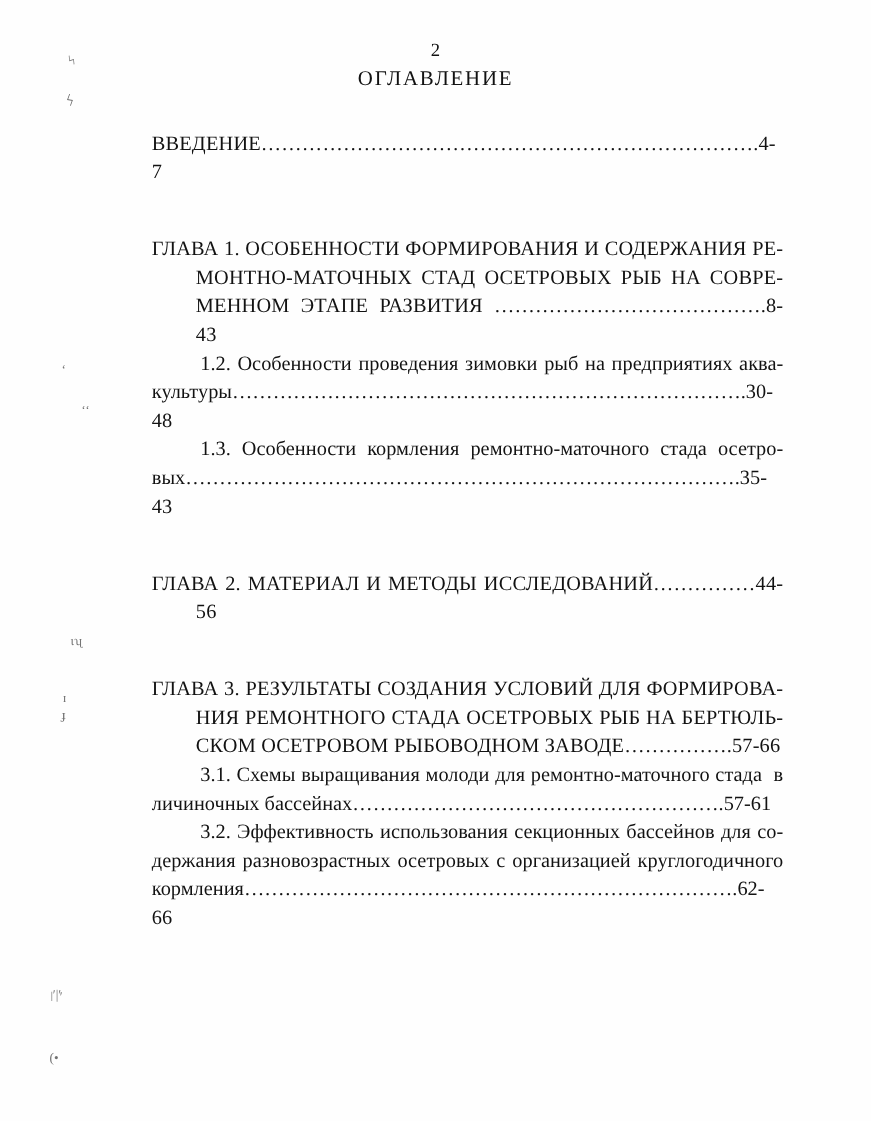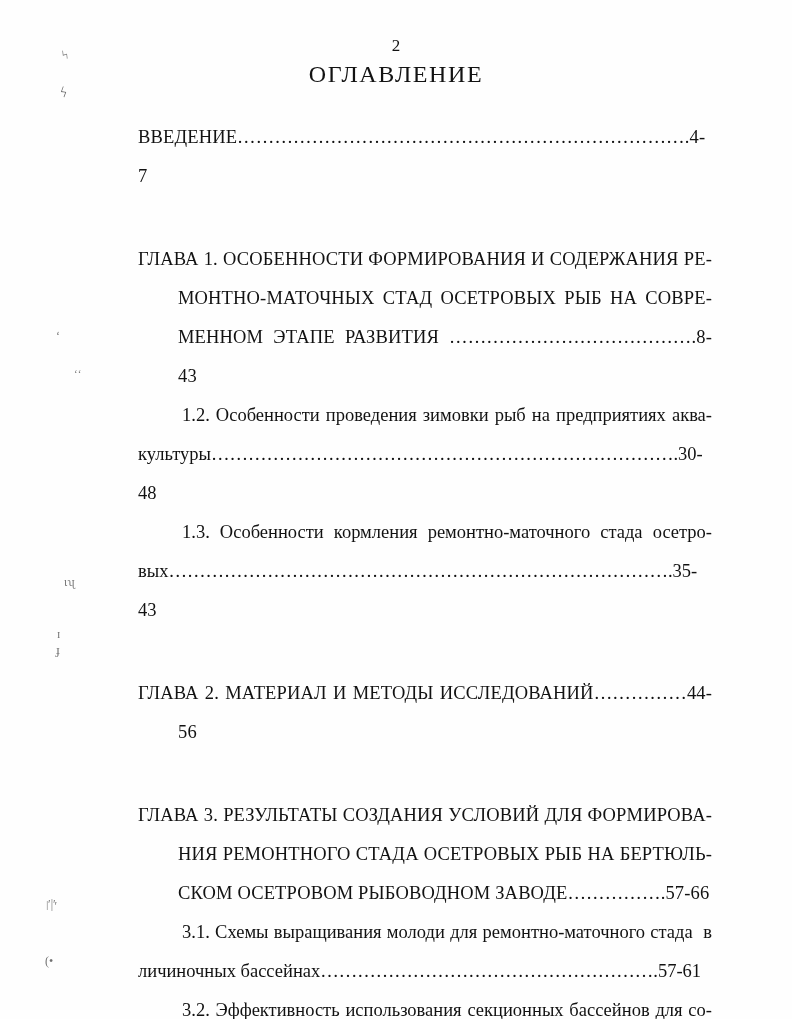--- a/index.html
+++ b/index.html
@@ -43,35 +43,35 @@
     text-align: center;
     font-size: 17px;
     letter-spacing: 0.2px;
   }
   .doc-title {
     position: absolute;
     top: 61px;
     left: 0;
     width: 792px;
     text-align: center;
-    font-size: 24px;
+    font-size: 19px;
     letter-spacing: 1.6px;
   }
 
   
   .toc {
     position: absolute;
     top: 118px;
     left: 138px;
     width: 574px;
   }
 
   .entry {
     font-size: 18.5px;
-    line-height: 39px;
+    line-height: 26px;
     text-align: justify;
     text-align-last: left;
     margin: 0;
     white-space: pre-wrap;
     hyphens: none;
   }
 
   
   .entry.chapter {
     padding-left: 40px;

